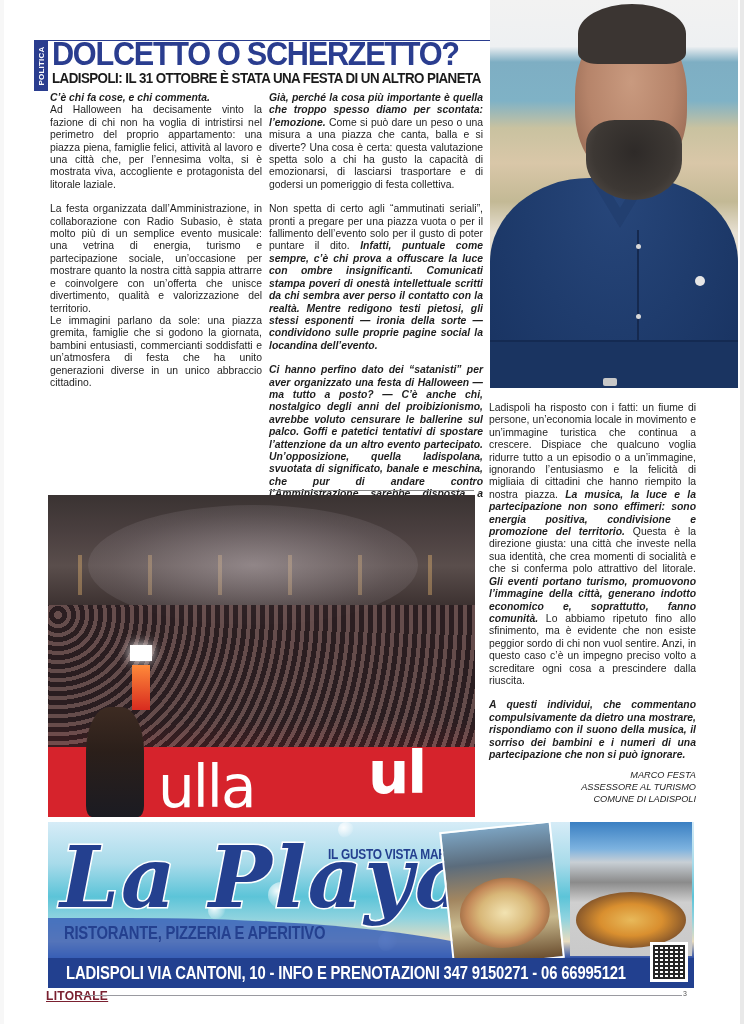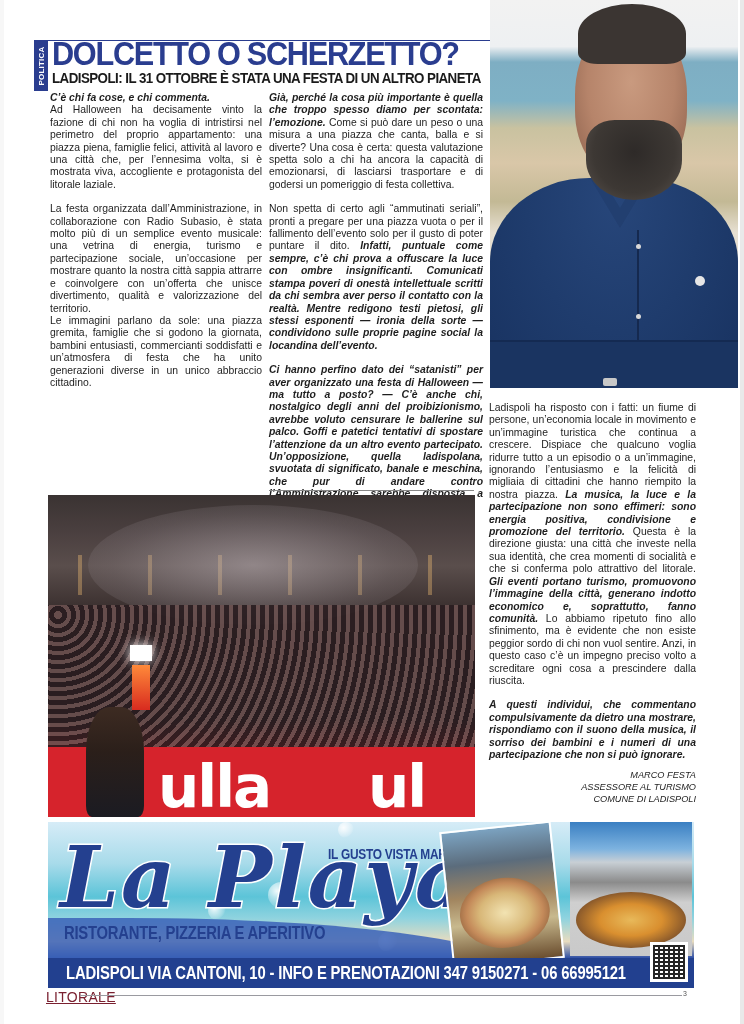--- a/index.html
+++ b/index.html
@@ -42,22 +42,22 @@
     .portrait .watch { position: absolute; left: 113px; top: 378px; width: 14px; height: 8px; background: #c8c8c8; border-radius: 2px; }
 
     
     .event-photo { position: absolute; left: 48px; top: 495px; width: 427px; height: 322px; overflow: hidden; background: linear-gradient(180deg, #3a3332 0%, #4b4040 12%, #5a4e4c 22%, #3b302f 35%, #2a1f22 55%, #2e2326 70%, #d3212a 78%, #c71d26 100%); }
     .event-photo .smoke { position: absolute; left: 40px; top: 10px; width: 330px; height: 120px; border-radius: 50%; background: radial-gradient(ellipse at center, rgba(190,180,185,0.55) 0%, rgba(150,140,145,0.25) 60%, rgba(0,0,0,0) 100%); }
     .event-photo .lights { position: absolute; left: 0; top: 60px; width: 427px; height: 40px; background: repeating-linear-gradient(90deg, rgba(255,200,120,0) 0 30px, rgba(255,200,120,0.35) 30px 34px, rgba(255,200,120,0) 34px 70px); }
     .event-photo .crowd { position: absolute; left: 0; top: 110px; width: 427px; height: 150px; background: repeating-radial-gradient(circle at 10px 10px, #6b5150 0 4px, #2a1d20 4px 9px), #2a1d20; opacity: 0.9; }
     .event-photo .stage-light { position: absolute; left: 82px; top: 150px; width: 22px; height: 16px; background: #fff; box-shadow: 0 0 12px #fff; }
     .event-photo .stage-light2 { position: absolute; left: 84px; top: 170px; width: 18px; height: 45px; background: linear-gradient(180deg, #ff8a3a, #d82b1f); }
     .event-photo .banner { position: absolute; left: 0; top: 252px; width: 427px; height: 70px; background: #d6232c; }
-    .event-photo .banner-text { position: absolute; left: 110px; top: 262px; color: #ffffff; font-size: 58px; font-weight: 700; font-family: "DejaVu Sans", sans-serif; letter-spacing: -2px; line-height: 60px; }
-    .event-photo .banner-text2 { position: absolute; left: 320px; top: 262px; color: #ffffff; font-size: 58px; font-weight: 900; font-family: "DejaVu Sans", sans-serif; letter-spacing: -2px; line-height: 60px; }
+    .event-photo .banner-text { position: absolute; left: 110px; top: 262px; color: #ffffff; font-size: 58px; font-weight: 400; font-family: "DejaVu Sans", sans-serif; letter-spacing: -2px; line-height: 60px; }
+    .event-photo .banner-text2 { position: absolute; left: 320px; top: 248px; color: #ffffff; font-size: 58px; font-weight: 900; font-family: "DejaVu Sans", sans-serif; letter-spacing: -2px; line-height: 60px; }
     .event-photo .performer { position: absolute; left: 38px; top: 212px; width: 58px; height: 110px; background: linear-gradient(180deg, #3d2b22 0%, #2b1f1a 40%, #1b1b22 100%); border-radius: 40% 40% 10% 10%; }
 
     
     .ad { position: absolute; left: 48px; top: 822px; width: 646px; height: 166px; overflow: hidden; background: linear-gradient(180deg, #d6ecf7 0%, #a8dbea 25%, #5cc4d8 45%, #8fd3df 58%, #e8dcbf 72%, #2e4fa5 82%, #26449a 100%); }
     .ad .wave { position: absolute; left: -20px; top: 96px; width: 500px; height: 70px; background: #3a62b8; border-radius: 0 80% 0 0; opacity: 0.85; }
     .ad .bottom-bar { position: absolute; left: 0; top: 136px; width: 646px; height: 30px; background: #22408f; }
     .ad .logo { position: absolute; left: 12px; top: 8px; font-family: "DejaVu Serif", serif; font-style: italic; font-weight: bold; font-size: 84px; line-height: 96px; color: #24408f; letter-spacing: 2px; -webkit-text-stroke: 3px #ffffff; paint-order: stroke fill; white-space: nowrap; }
     .ad .tagline { position: absolute; left: 280px; top: 24px; font-size: 14px; font-weight: bold; color: #24408f; font-family: "Liberation Sans", sans-serif; letter-spacing: -0.3px; transform: scaleX(0.85); transform-origin: left top; white-space: nowrap; }
     .ad .subline { position: absolute; left: 16px; top: 100px; font-size: 19px; font-weight: bold; color: #24408f; white-space: nowrap; transform: scaleX(0.78); transform-origin: left top; letter-spacing: -0.3px; }
     .ad .contacts { position: absolute; left: 18px; top: 140px; font-size: 19px; font-weight: bold; color: #ffffff; white-space: nowrap; transform: scaleX(0.78); transform-origin: left top; letter-spacing: -0.2px; }
@@ -65,21 +65,21 @@
     .ad .food1 .plate { position: absolute; left: 10px; top: 50px; width: 90px; height: 70px; border-radius: 50%; background: radial-gradient(ellipse, #f2e3b2 0%, #d8b778 40%, #c48a5a 60%, #5b3b21 100%); }
     .ad .food2 { position: absolute; left: 522px; top: 0; width: 122px; height: 134px; background: linear-gradient(180deg, #3a7fc2 0%, #7cb2df 20%, #c8cfd5 30%, #8b8b8b 45%, #cfcfcf 60%, #c9c9c9 100%); }
     .ad .food2 .plate { position: absolute; left: 6px; top: 70px; width: 110px; height: 56px; border-radius: 50%; background: radial-gradient(ellipse, #e8b95a 0%, #d98f2f 40%, #8b5a2b 70%, #2b4f7a 100%); }
     .ad .qr { position: absolute; left: 602px; top: 120px; width: 38px; height: 40px; background: #fff; padding: 3px; }
     .ad .qr div { width: 100%; height: 100%; background:
         repeating-linear-gradient(0deg, #000 0 2px, transparent 2px 4px),
         repeating-linear-gradient(90deg, #000 0 2px, #fff 2px 5px); opacity: 0.85; }
     .ad .bubble { position: absolute; border-radius: 50%; background: radial-gradient(circle at 35% 35%, rgba(255,255,255,0.9), rgba(255,255,255,0.2) 60%, rgba(255,255,255,0) 70%); }
 
     
-    .footer-brand { position: absolute; left: 46px; top: 989px; font-size: 14px; font-weight: normal; color: #7a2030; letter-spacing: 0.3px; text-decoration: underline; }
+    .footer-brand { position: absolute; left: 46px; top: 989px; font-size: 12px; font-weight: bold; color: #7a2030; letter-spacing: 0.3px; text-decoration: underline; }
     .footer-rule { position: absolute; left: 80px; top: 995px; width: 602px; height: 1px; background: #9a9aa0; }
     .page-number { position: absolute; left: 683px; top: 990px; font-size: 7px; color: #555; }
     .right-edge { position: absolute; left: 740px; top: 0; width: 4px; height: 1024px; background: #e9e9e9; }
   </style>
 </head>
 <body>
 
 <div class="page-shadow"></div>
 <div class="page"></div>
 
@@ -93,21 +93,21 @@
 <div class="col col1">
   <p class="tight">
     <em>C’è chi fa cose, e chi commenta.</em><br>
   </p>
   <p style="">Ad Halloween ha decisamente vinto la fazione di chi non ha voglia di intristirsi nel perimetro del proprio appartamento: una piazza piena, famiglie felici, attività al lavoro e una città che, per l’ennesima volta, si è mostrata viva, accogliente e protagonista del litorale laziale.</p>
   <p class="tight">La festa organizzata dall’Amministrazione, in collaborazione con Radio Subasio, è stata molto più di un semplice evento musicale: una vetrina di energia, turismo e partecipazione sociale, un’occasione per mostrare quanto la nostra città sappia attrarre e coinvolgere con un’offerta che unisce divertimento, qualità e valorizzazione del territorio.</p>
   <p>Le immagini parlano da sole: una piazza gremita, famiglie che si godono la giornata, bambini entusiasti, commercianti soddisfatti e un’atmosfera di festa che ha unito generazioni diverse in un unico abbraccio cittadino.</p>
 </div>
 
 <div class="col col2">
-  <p><em>Già, perché la cosa più importante è quella che troppo spesso diamo per scontata: l’emozione.</em><span> Come si può dare un peso o una misura a una piazza che canta, balla e si diverte? Una cosa è certa: questa valutazione spetta solo a chi ha ancora la capacità di emozionarsi, di lasciarsi trasportare e di godersi un pomeriggio di festa collettiva.</span></p>
+  <p><em>Già, perché la cosa più importante è quella che troppo spesso diamo per scontata: l’emozione.</em><span> Come si può dare un peso o una misura a una piazza che canta, balla e si diverte? Una cosa è certa: questa valutazione spetta solo a chi ha gusto la capacità di emozionarsi, di lasciarsi trasportare e di godersi un pomeriggio di festa collettiva.</span></p>
   <p><span>Non spetta di certo agli “ammutinati seriali”, pronti a pregare per una piazza vuota o per il fallimento dell’evento solo per il gusto di poter puntare il dito. </span><em>Infatti, puntuale come sempre, c’è chi prova a offuscare la luce con ombre insignificanti. Comunicati stampa poveri di onestà intellettuale scritti da chi sembra aver perso il contatto con la realtà. Mentre redigono testi pietosi, gli stessi esponenti — ironia della sorte — condividono sulle proprie pagine social la locandina dell’evento.</em></p>
   <p><em>Ci hanno perfino dato dei “satanisti” per aver organizzato una festa di Halloween — ma tutto a posto? — C’è anche chi, nostalgico degli anni del proibizionismo, avrebbe voluto censurare le ballerine sul palco. Goffi e patetici tentativi di spostare l’attenzione da un altro evento partecipato. Un’opposizione, quella ladispolana, svuotata di significato, banale e meschina, che pur di andare contro l’Amministrazione sarebbe disposta a tutto.</em></p>
 </div>
 <div class="col2-rule"></div>
 
 <div class="portrait">
   <div class="shirt"></div>
   <div class="collar"></div>
   <div class="head"></div>
   <div class="hair"></div>

